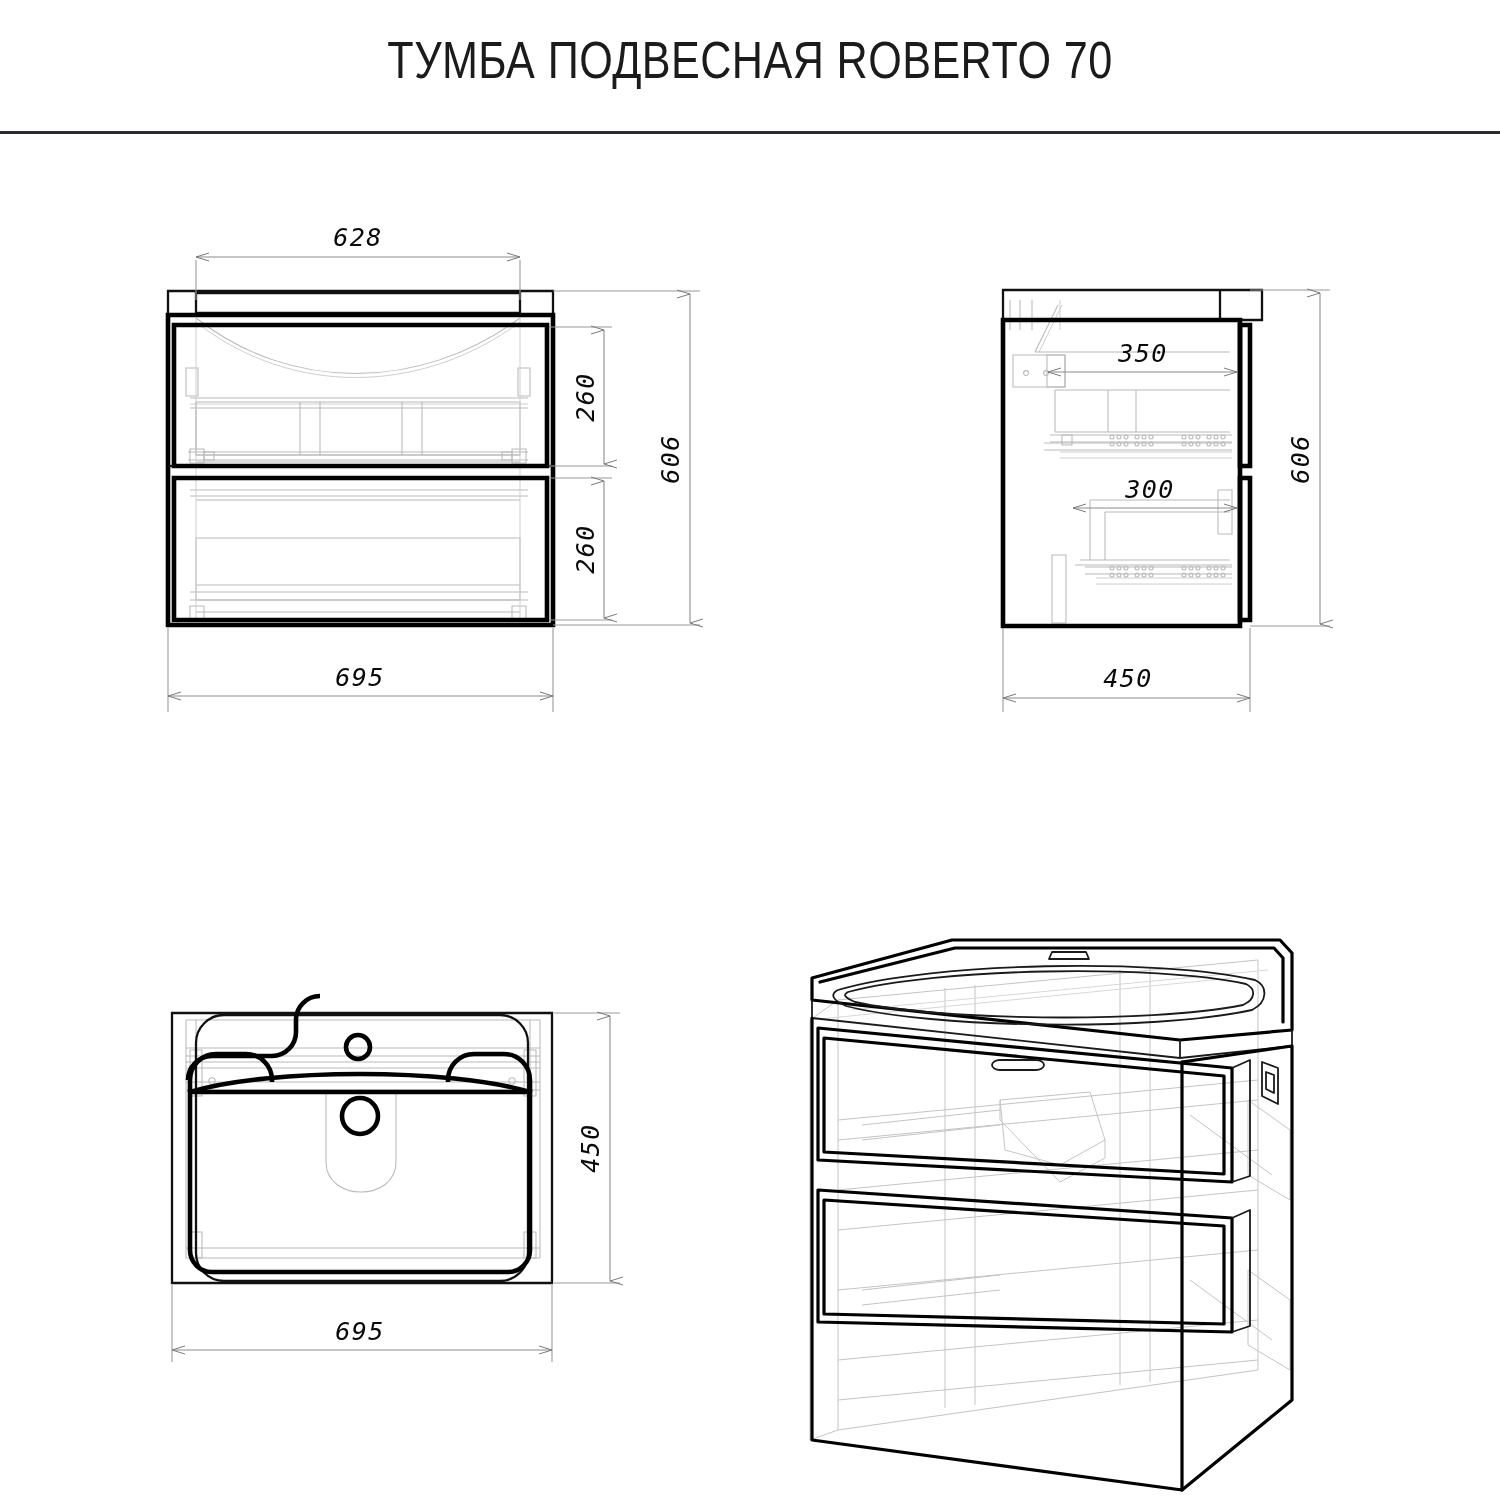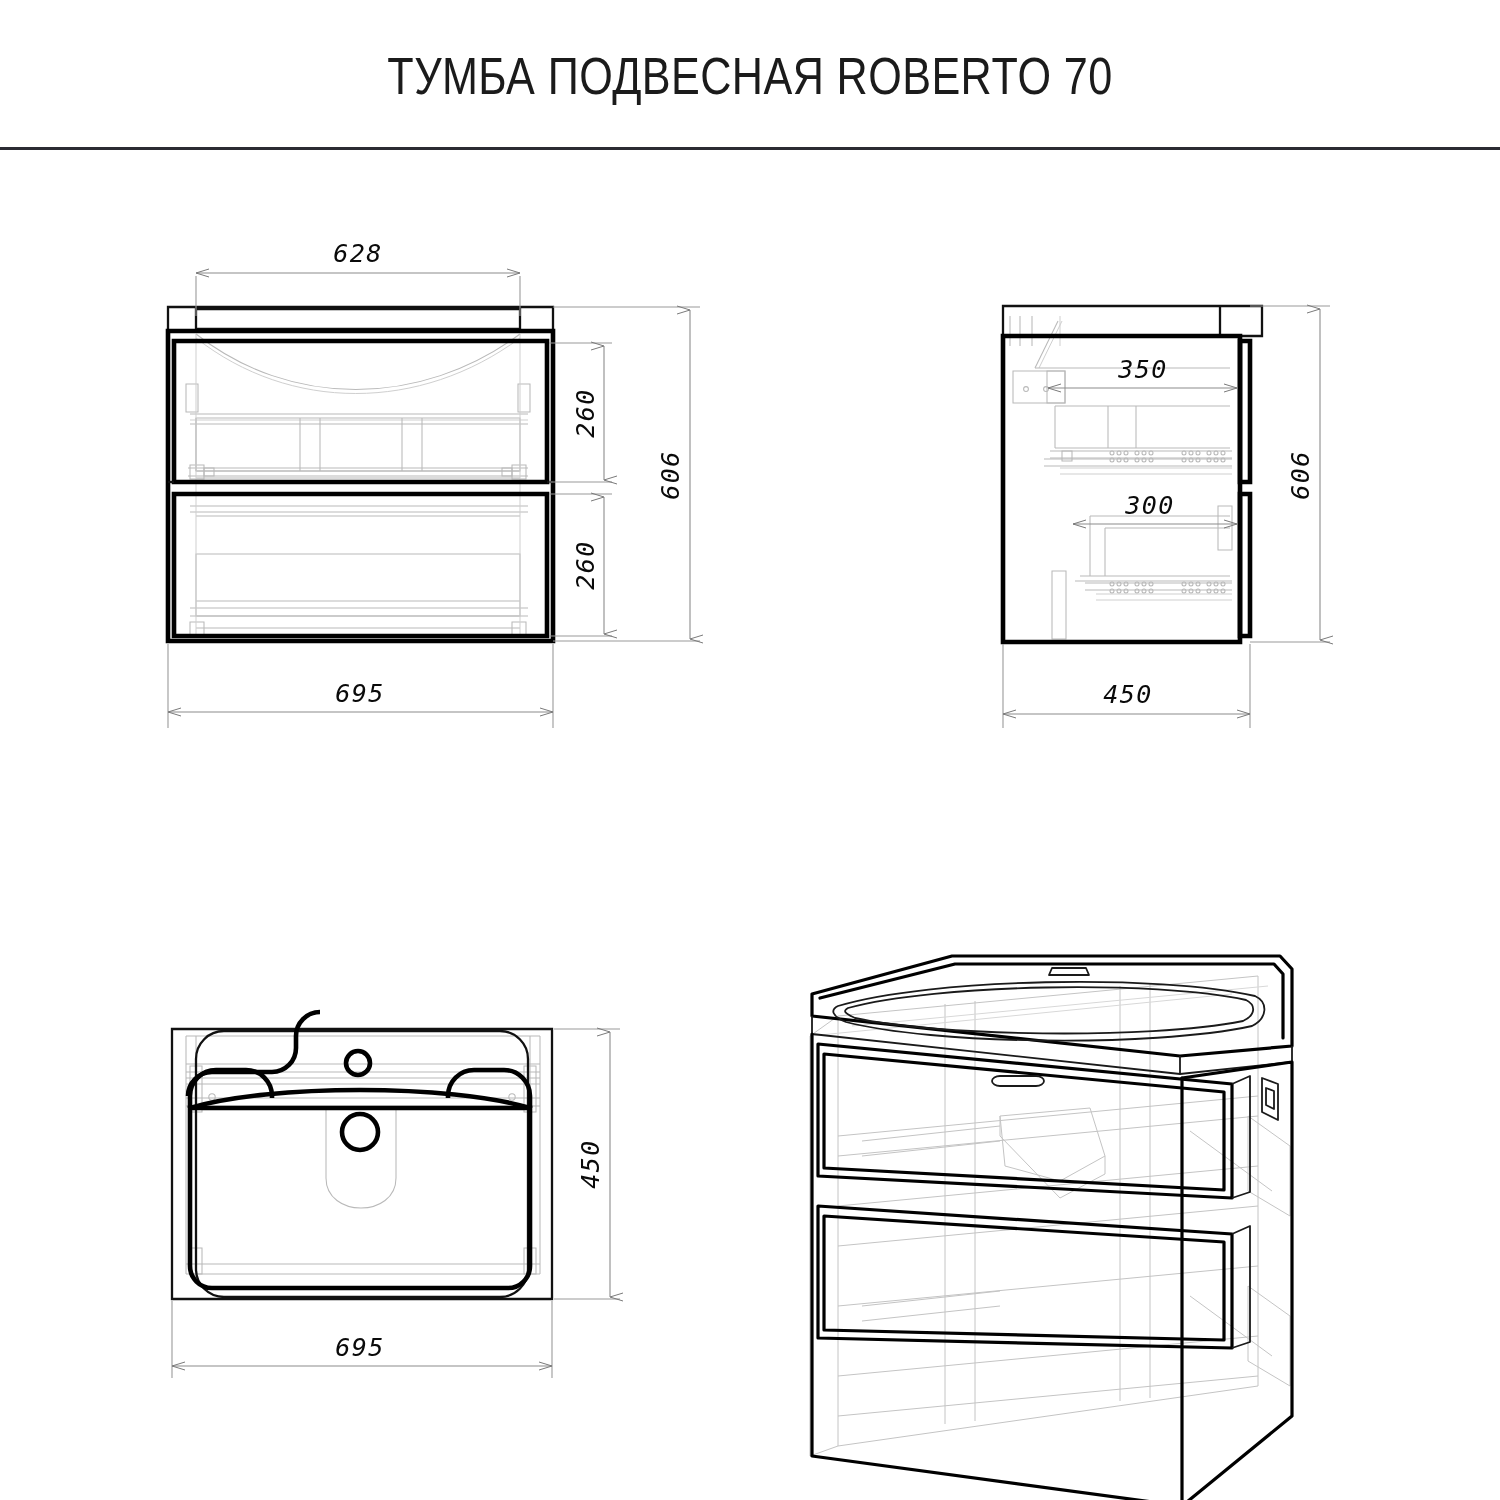--- a/index.html
+++ b/index.html
@@ -2,21 +2,21 @@
 <html><head>
 <meta charset="utf-8">
 <title>Roberto 70</title>
 <style>
   html,body{margin:0;padding:0;background:#ffffff;}
   body{
     width:1500px;height:1500px;position:relative;overflow:hidden;
     font-family:"Liberation Sans", sans-serif;
     -webkit-font-smoothing:antialiased;
   }
-  #sheet{position:absolute;inset:0;margin-top:16px;}
+  #sheet{position:absolute;inset:0;}
 
   
   .title{
     position:absolute;left:0;top:30px;width:1500px;
     text-align:center;
     font-family:"Liberation Sans", sans-serif;
     font-size:52px;
     font-weight:500;
     letter-spacing:0.5px;
     color:#1b1b1b;

